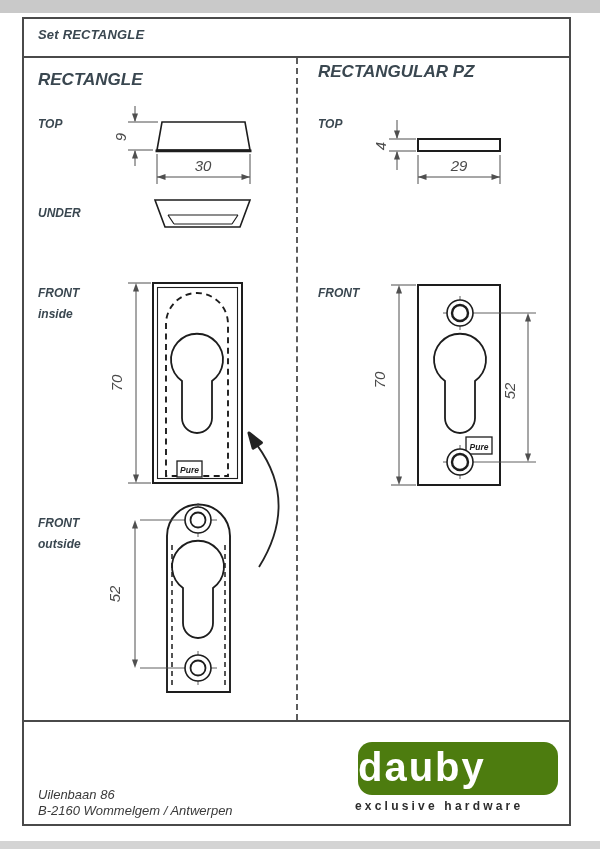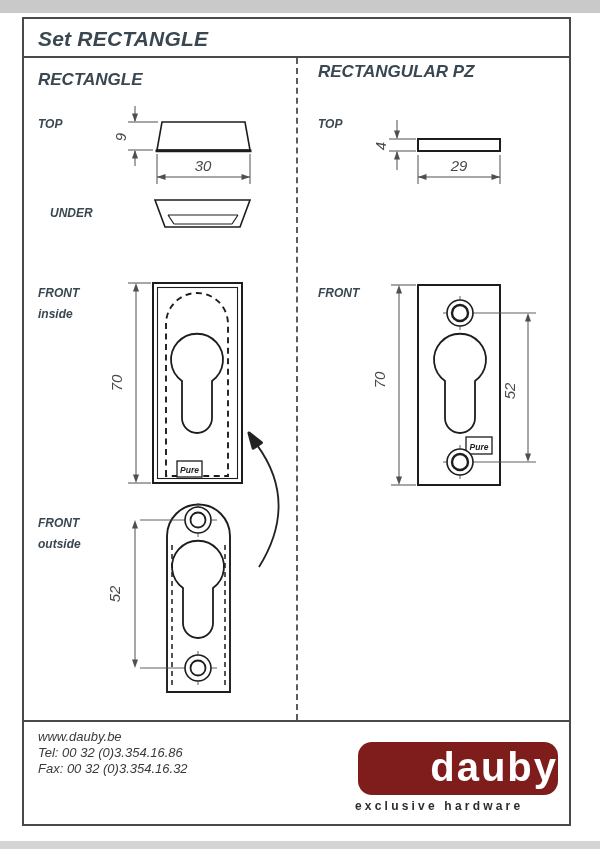--- a/index.html
+++ b/index.html
@@ -16,32 +16,32 @@
     position:absolute;left:22px;top:17px;width:549px;height:809px;
     border:2px solid #4a4a4a;box-sizing:border-box;background:#fff;
   }
   .header-line{position:absolute;left:22px;top:56px;width:549px;height:2px;background:#4a4a4a;}
   .footer-line{position:absolute;left:22px;top:720px;width:549px;height:2px;background:#4a4a4a;}
   .divider{position:absolute;left:296px;top:58px;height:662px;width:0;border-left:2px dashed #5c5c5c;}
   .lbl{
     position:absolute;color:#3a4750;font-weight:bold;font-style:italic;
     white-space:nowrap;
   }
-  .title{font-size:21px;letter-spacing:.2px;}
+  .title{font-size:13px;letter-spacing:.2px;}
   .colhead{font-size:17px;}
   .viewlbl{font-size:12px;line-height:21px;}
   .drawing-layer{position:absolute;left:0;top:0;pointer-events:none;}
   .footer-text{
     position:absolute;left:38px;color:#3a3a3a;font-style:italic;
     font-size:13px;line-height:16px;white-space:nowrap;
   }
   .brand-box{
     position:absolute;left:358px;top:742px;width:200px;height:53px;
-    background:#7f1d1d;border-radius:14px;
-    display:flex;align-items:center;justify-content:flex-end;
+    background:#4d7c0f;border-radius:14px;
+    display:flex;align-items:center;justify-content:flex-start;
   }
   .brand-word{
     color:#ffffff;font-size:40px;font-weight:bold;letter-spacing:2px;
     font-family:"Liberation Sans", sans-serif;line-height:1;
     transform:translateY(-2px);
   }
   .brand-tagline{
     position:absolute;left:355px;top:799px;width:206px;
     color:#2d2d2d;font-size:12px;font-weight:bold;letter-spacing:3.2px;
     text-align:left;white-space:nowrap;
@@ -66,21 +66,21 @@
   <div class="divider"></div>
 
   <div class="lbl title" style="left:38px;top:27px;">Set RECTANGLE</div>
 
   <div class="lbl colhead" style="left:38px;top:70px;">RECTANGLE</div>
   <div class="lbl colhead" style="left:318px;top:62px;">RECTANGULAR PZ</div>
 
   <div class="lbl viewlbl" style="left:38px;top:114px;">TOP</div>
   <div class="lbl viewlbl" style="left:318px;top:114px;">TOP</div>
 
-  <div class="lbl viewlbl" style="left:50px;top:203px;">UNDER</div>
+  <div class="lbl viewlbl" style="left:38px;top:203px;">UNDER</div>
 
   <div class="lbl viewlbl" style="left:38px;top:283px;">
     <div>FRONT</div>
     <div>inside</div>
   </div>
   <div class="lbl viewlbl" style="left:318px;top:283px;">FRONT</div>
 
   <div class="lbl viewlbl" style="left:38px;top:513px;">
     <div>FRONT</div>
     <div>outside</div>
@@ -181,24 +181,23 @@
       <polygon points="399,485 396,476.5 402,476.5" fill="#4f4f4f"></polygon>
       <text transform="translate(385,380) rotate(-90)" text-anchor="middle">70</text>
 
       <path d="M 528 320 V 455" stroke="#4f4f4f" stroke-width="1"></path>
       <polygon points="528,313 525,321.5 531,321.5" fill="#4f4f4f"></polygon>
       <polygon points="528,462 525,453.5 531,453.5" fill="#4f4f4f"></polygon>
       <text transform="translate(515,391) rotate(-90)" text-anchor="middle">52</text>
     </g>
   </svg>
 
-  <div class="footer-text" style="top:729px;">
-    <div>www.dauby.be</div>
-    <div>Tel: 00 32 (0)3.354.16.86</div>
-    <div>Fax: 00 32 (0)3.354.16.32</div>
+  <div class="footer-text" style="top:787px;">
+    <div>Uilenbaan 86</div>
+    <div>B-2160 Wommelgem / Antwerpen</div>
   </div>
 
   <div class="brand-box">
     <div class="brand-word">dauby</div>
   </div>
   <div class="brand-tagline">exclusive hardware</div>
 
 </div>
 
 </body></html>

